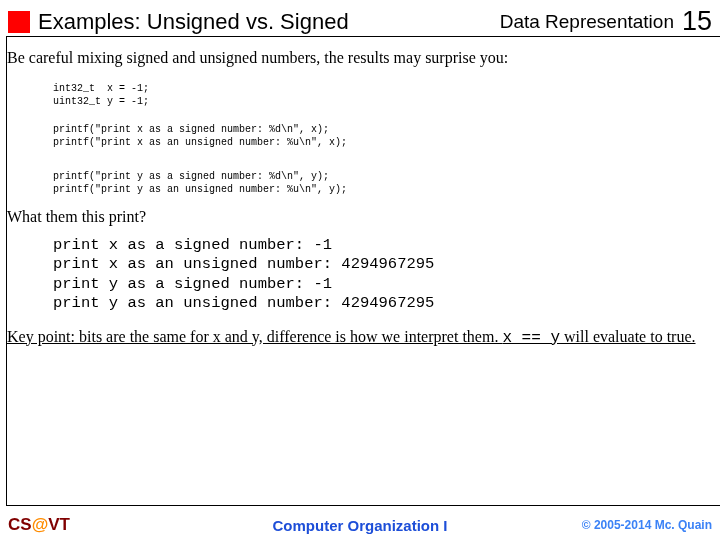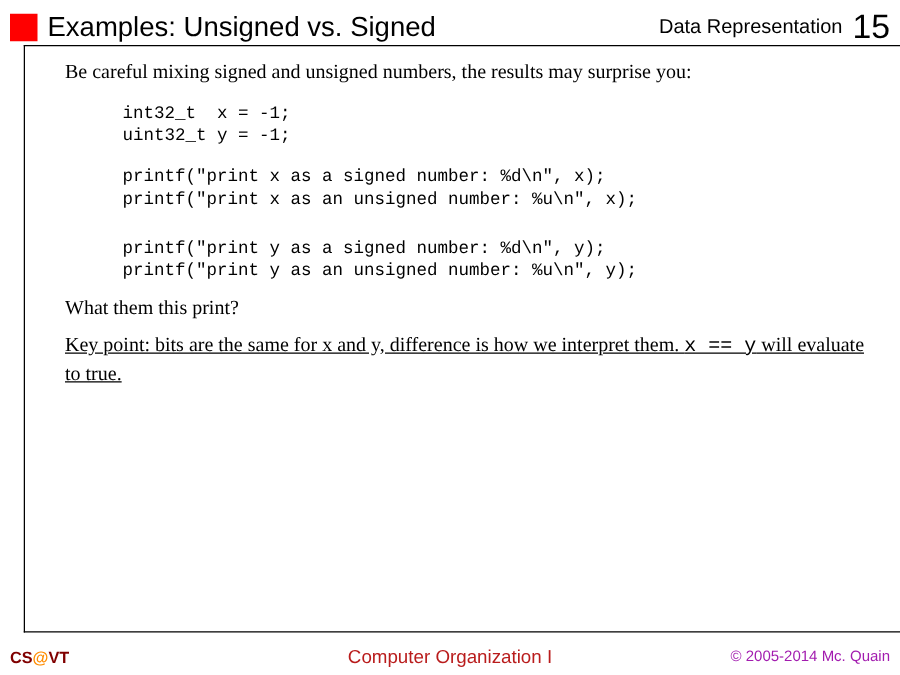--- a/index.html
+++ b/index.html
@@ -25,47 +25,46 @@
     flex-shrink: 0;
   }
   .title {
     font-family: Arial, Helvetica, sans-serif;
     font-size: 22px;
     font-weight: 400;
     flex: 1;
   }
   .chapter {
     font-family: Arial, Helvetica, sans-serif;
-    font-size: 16px;
+    font-size: 19px;
     font-weight: 400;
     margin-right: 8px;
   }
   .pagenum {
     font-family: Arial, Helvetica, sans-serif;
     font-size: 27px;
     font-weight: 400;
   }
   .frame {
     position: absolute;
     top: 36px;
     left: 6px;
     right: 0;
     bottom: 34px;
     border: 1px solid #000;
     border-right: none;
-    padding: 12px 14px 8px 32px;
-    margin-left: 13px;
+    padding: 12px 14px 8px 0;
   }
   .intro {
     font-size: 16px;
     margin-bottom: 16px;
   }
   .code {
     font-family: "Courier New", Courier, monospace;
-    font-size: 14px;
+    font-size: 10px;
     white-space: pre;
     margin-left: 46px;
     line-height: 1.25;
   }
   .code-block1 { margin-bottom: 16px; }
   .code-block2 { margin-bottom: 22px; }
   .code-block3 { margin-bottom: 12px; }
   .question {
     font-size: 16px;
     margin-bottom: 10px;
@@ -91,38 +90,38 @@
     bottom: 0;
     left: 0;
     right: 0;
     height: 30px;
     display: flex;
     align-items: center;
     padding: 0 8px;
     font-family: Arial, Helvetica, sans-serif;
   }
   .footer-left {
-    font-size: 13px;
+    font-size: 17px;
     font-weight: bold;
     color: #800000;
   }
   .footer-left .at { color: #ff8c00; }
   .footer-center {
     position: absolute;
     left: 0; right: 0;
     text-align: center;
     font-size: 15px;
-    font-weight: normal;
-    color: #b91c1c;
+    font-weight: bold;
+    color: #1d4ed8;
   }
   .footer-right {
     margin-left: auto;
     font-size: 12px;
-    color: #a21caf;
-    font-weight: normal;
+    color: #3b82f6;
+    font-weight: bold;
   }
 </style>
 </head>
 <body>
 
 <div class="header">
   <div class="red-box"></div>
   <div class="title">Examples: Unsigned vs. Signed</div>
   <div class="chapter">Data Representation</div>
   <div class="pagenum">15</div>
@@ -133,20 +132,24 @@
 
   <div class="code code-block1">int32_t  x = -1;
 uint32_t y = -1;</div>
   <div class="code code-block2">printf("print x as a signed number: %d\n", x);
 printf("print x as an unsigned number: %u\n", x);</div>
   <div class="code code-block3">printf("print y as a signed number: %d\n", y);
 printf("print y as an unsigned number: %u\n", y);</div>
 
   <p class="question">What them this print?</p>
 
+  <div class="output">print x as a signed number: -1
+print x as an unsigned number: 4294967295
+print y as a signed number: -1
+print y as an unsigned number: 4294967295</div>
 
   <p class="keypoint">
     <span>Key point: bits are the same for x and y, difference is how we interpret them. </span><span class="mono-inline">x == y</span><span> will evaluate to true.</span>
   </p>
 </div>
 
 <div class="footer">
   <div class="footer-left">
     <span>CS</span><span class="at">@</span><span>VT</span>
   </div>

